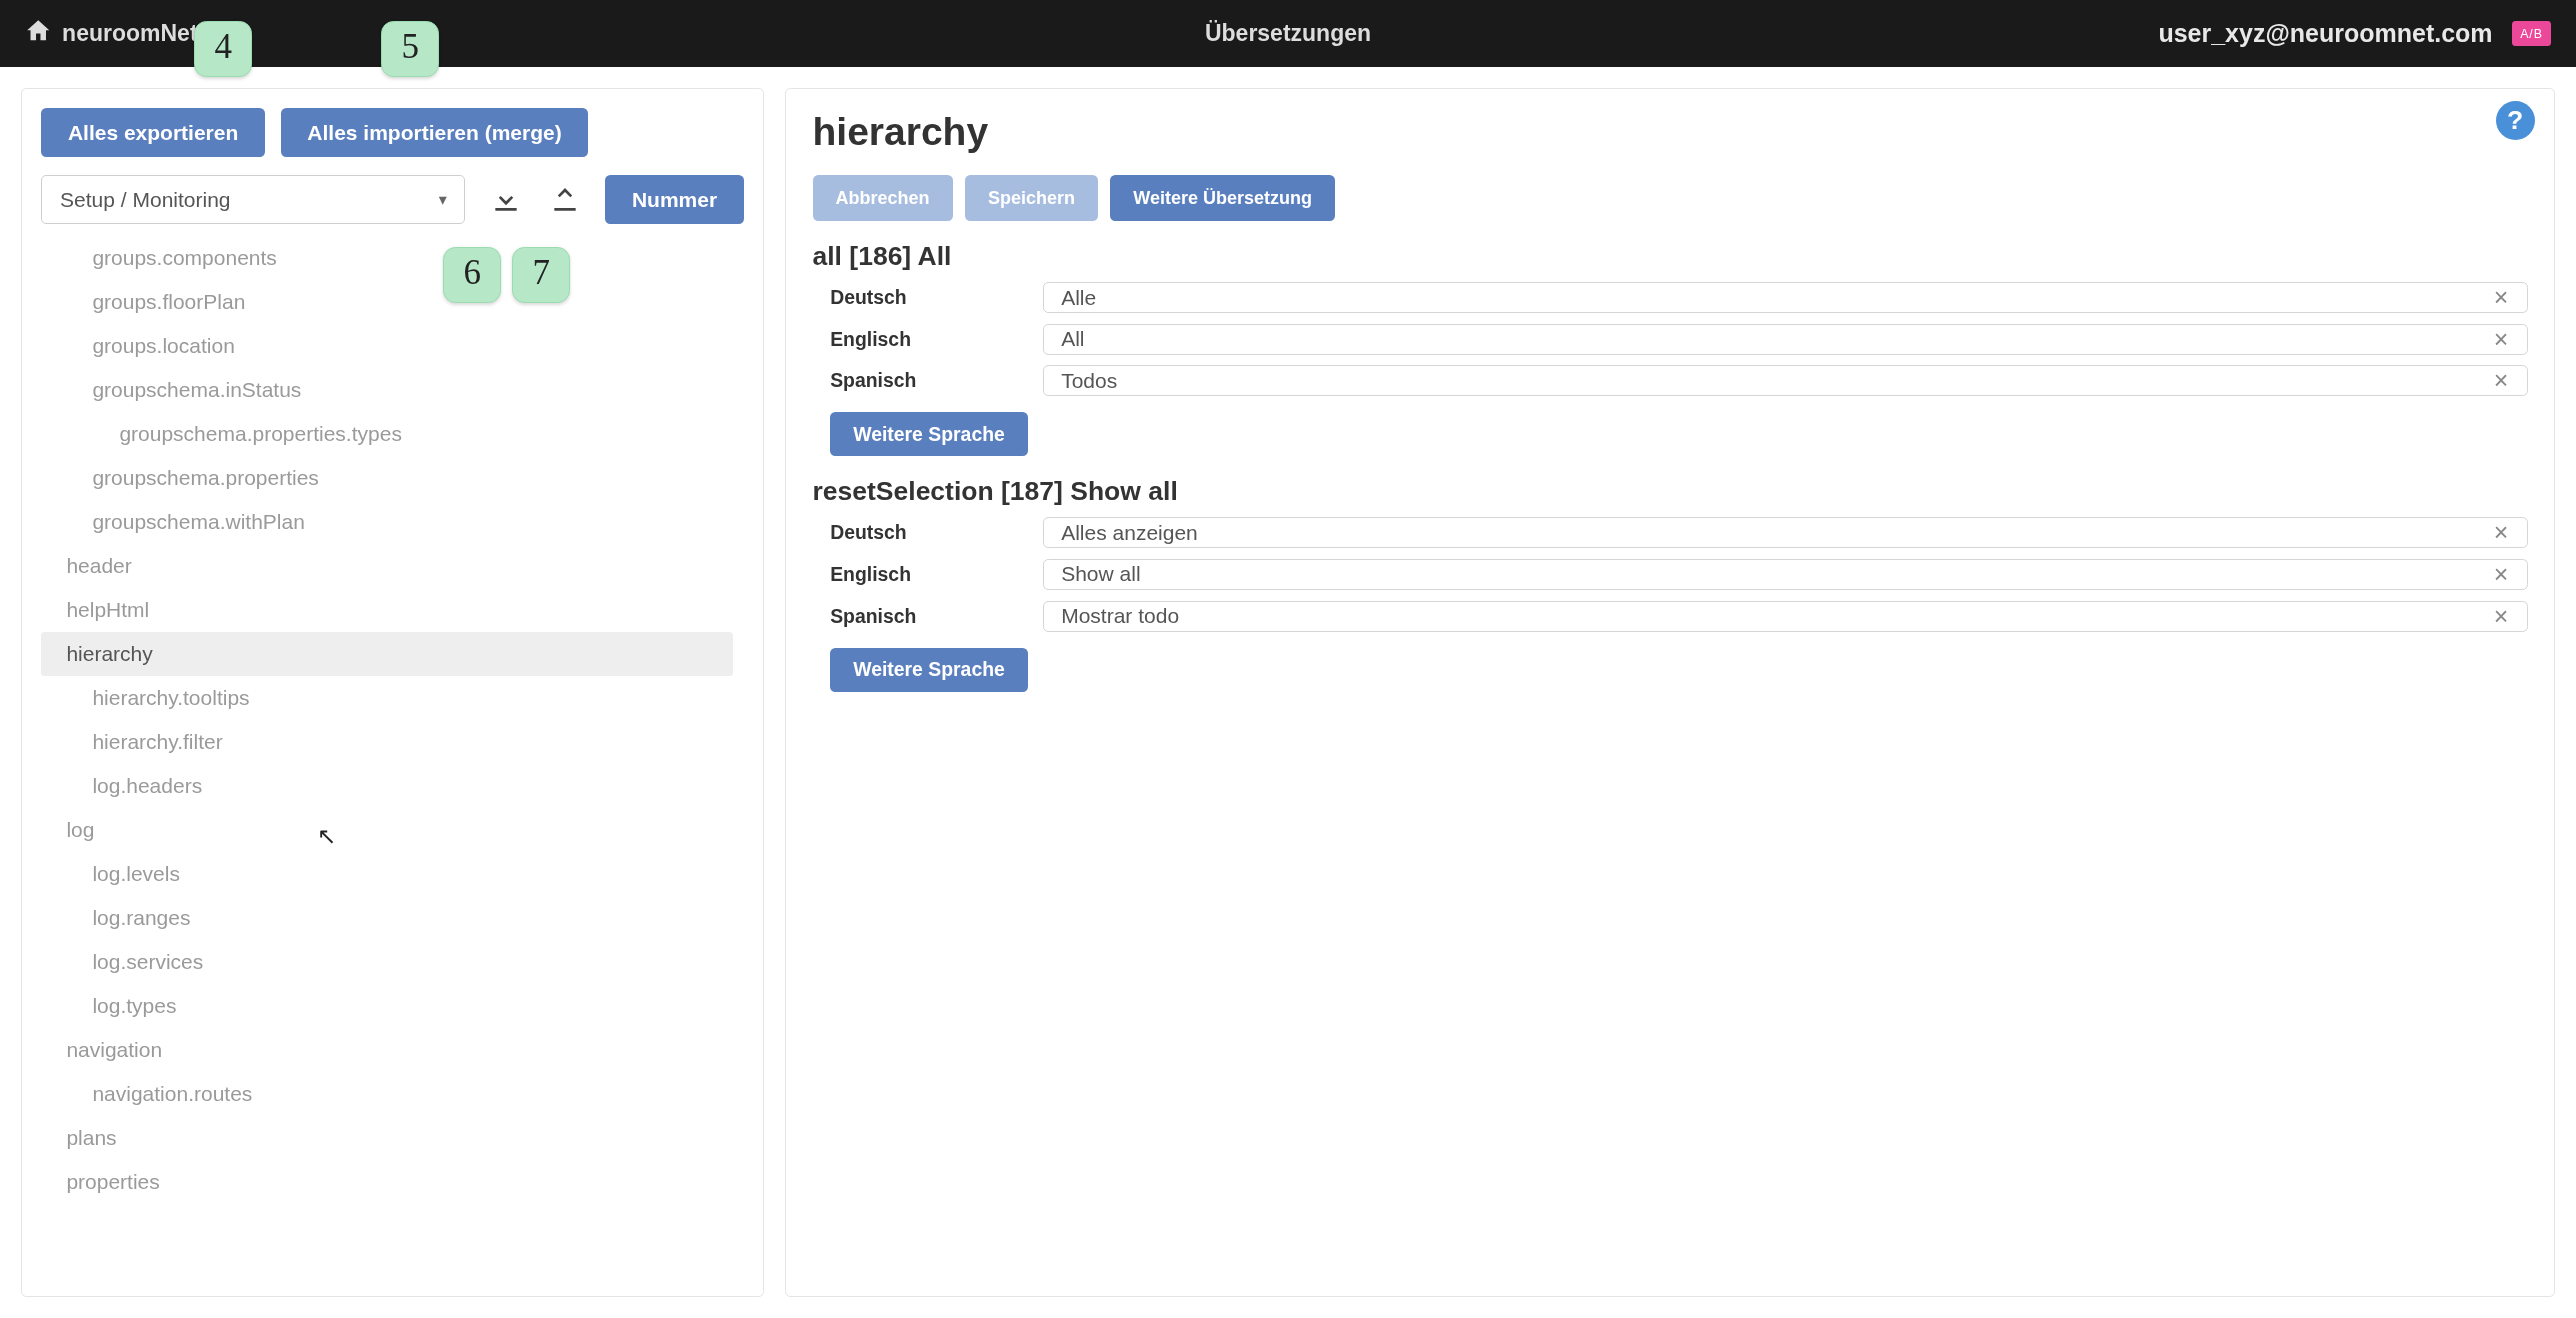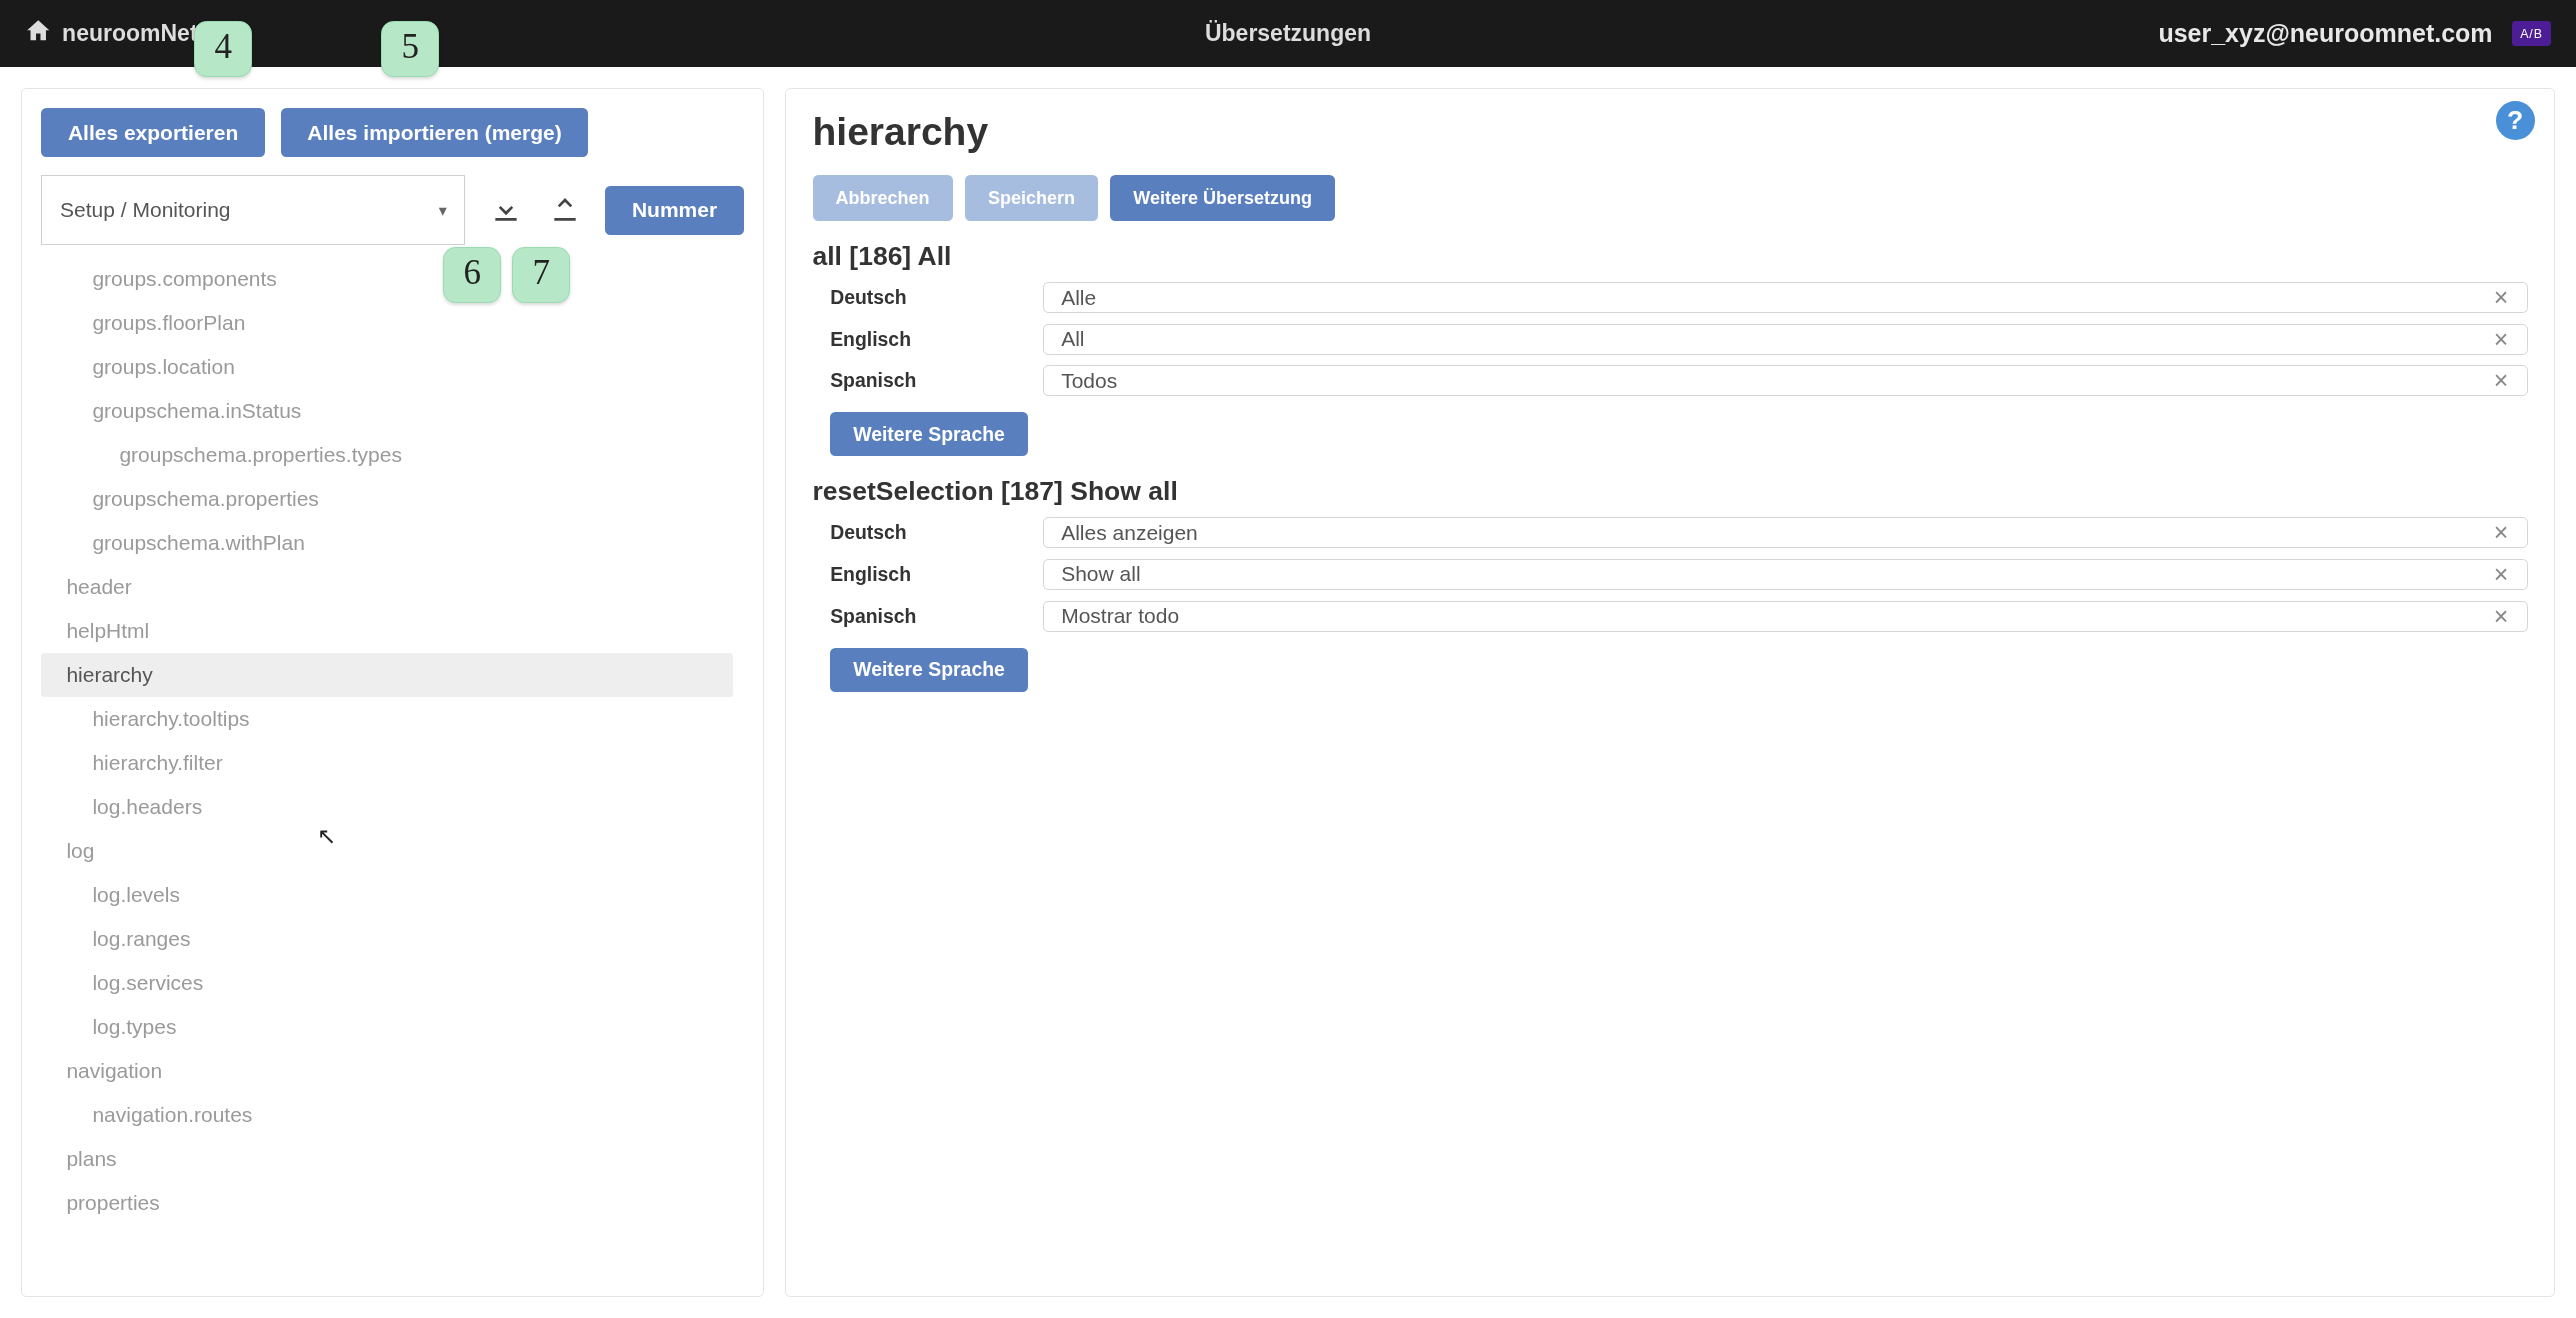--- a/index.html
+++ b/index.html
@@ -25,41 +25,41 @@
   }
   .topbar .brand { display:flex; align-items:center; gap:10.6px; font-size:23px; font-weight:600; color:#ddd;}
   .topbar .brand .home-icon svg{width:26.5px;height:26.5px;fill:#ddd;}
   .topbar .center-title {
     position:absolute; left:50%; transform:translateX(-50%);
     font-size:23px; font-weight:600; color:#ddd;
   }
   .topbar .user-area{ margin-left:auto; display:flex; align-items:center; gap:19.4px; }
   .topbar .user-email{font-size:25px; font-weight:600; color:#e8e8e8;}
   .topbar .lang-badge{
-    width:39px;height:25px;border-radius:3.5px;background:#4c1d95;color:#fff;
+    width:39px;height:25px;border-radius:3.5px;background:#ec4899;color:#fff;
     font-size:12.4px; display:flex;align-items:center;justify-content:center;letter-spacing:0.9px;
   }
   
   .workspace{ display:flex; gap:21px; padding:21px; height:calc(100% - 67px); }
   .panel{ background:#fff; border:0.9px solid #e4e4e4; border-radius:5.3px; }
   .left-panel{ width:743px; padding:19.4px 19.4px 10.6px 19.4px; position:relative; display:flex; flex-direction:column;}
   .right-panel{ flex:1; padding:17.7px 26.5px 26.5px 26.5px; position:relative;}
   
   .btn{
     display:inline-flex; align-items:center; justify-content:center;
     height:49px; padding:0 26.5px; border-radius:5.3px; border:none; cursor:pointer;
     font-size:21px; font-weight:600; color:#fff;
   }
   .btn-primary{ background:#5a7fbf; }
   .btn-primary-light{ background:#a7bde0; }
   .btn-row{ display:flex; gap:16px;align-items:center; }
   
   .row2{ display:flex; align-items:center; gap:21px; margin-top:17.7px;}
   .dropdown{
-    flex:0 0 424px; height:70px; border:0.9px solid #cfcfcf; border-radius:0;
+    flex:0 0 424px; height:49px; border:0.9px solid #cfcfcf; border-radius:5px;
     display:flex; align-items:center; justify-content:space-between;
     padding:0 17.7px; font-size:21px; color:#555; background:#fff; cursor:pointer;
   }
   .dropdown .caret{ font-size:16px; color:#666;}
   .icon-btn{
     width:42px;height:42px; display:flex;align-items:center;justify-content:center;
     color:#444; cursor:pointer;
   }
   .icon-btn svg{width:32px;height:32px;fill:#444;}
   

